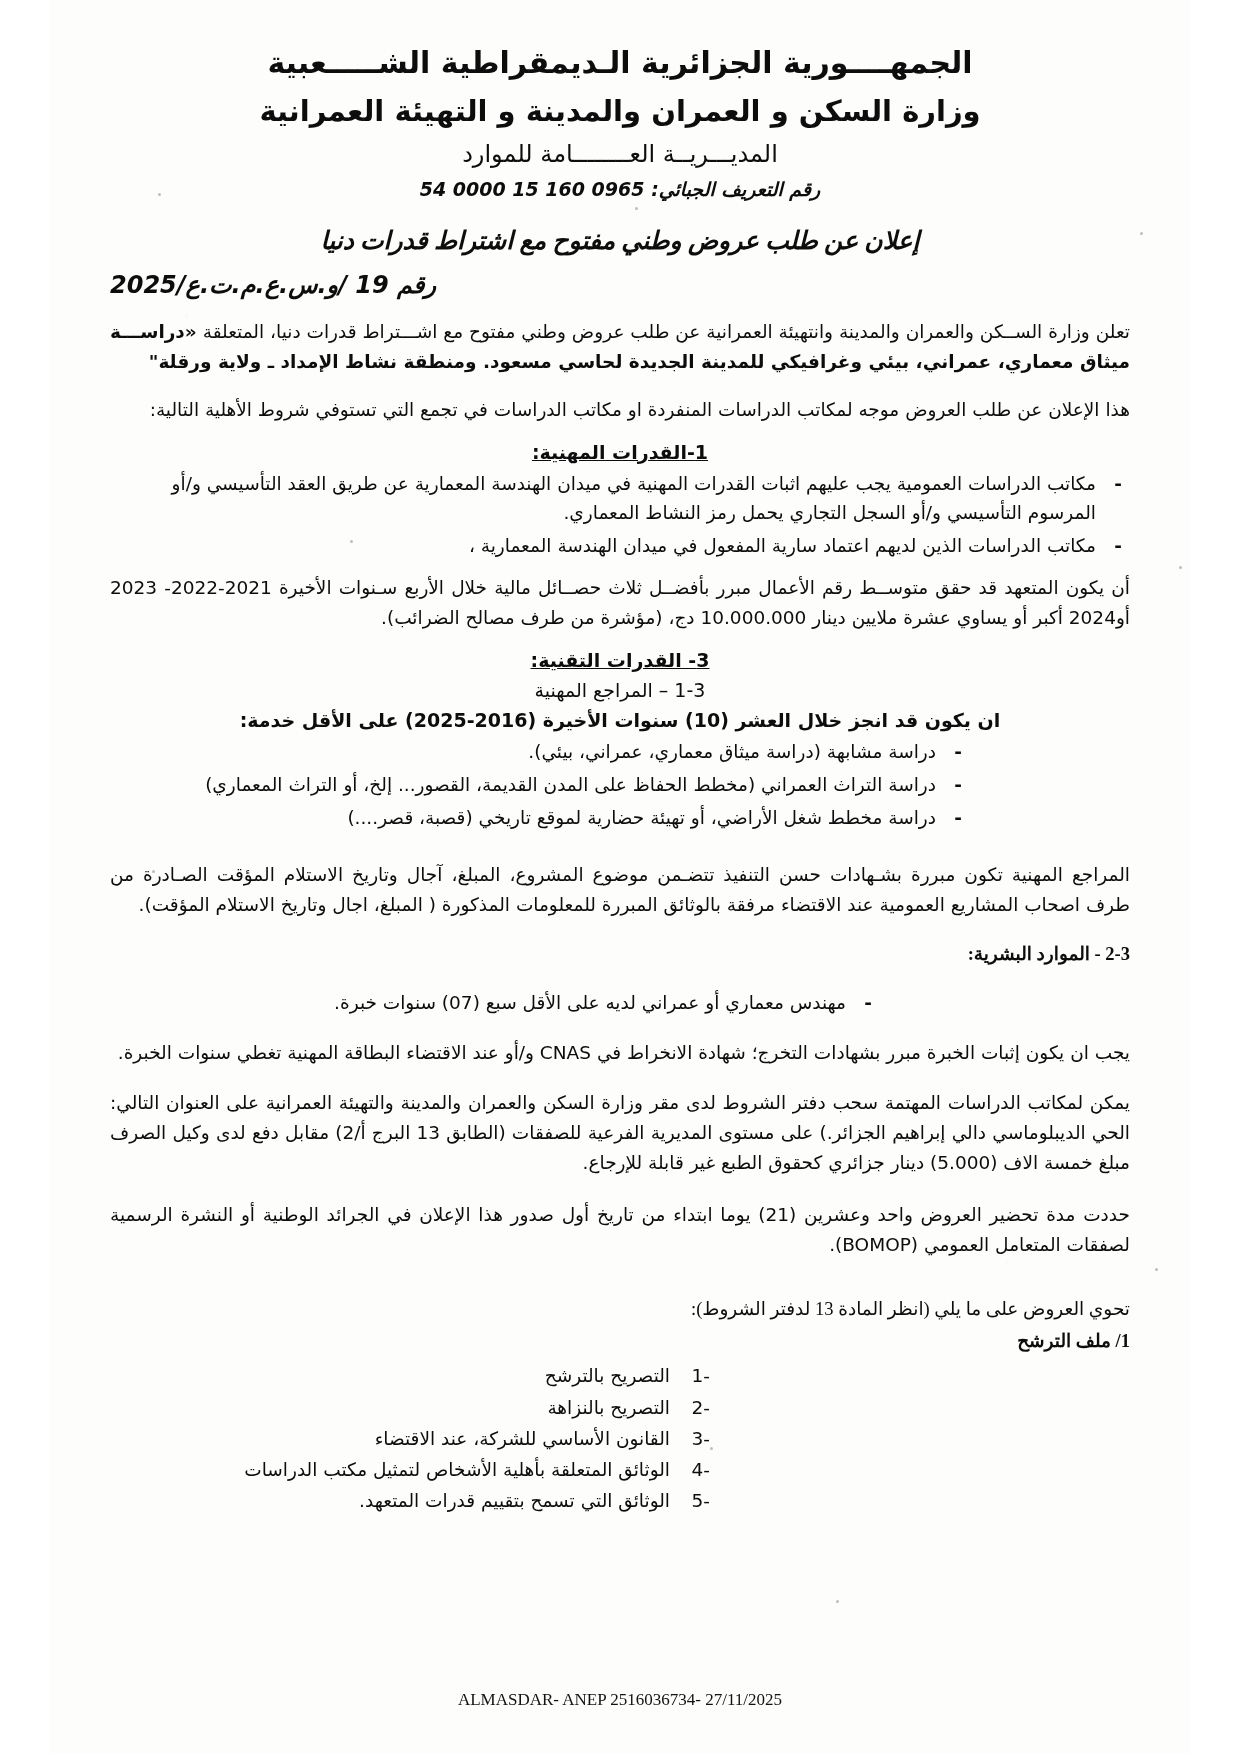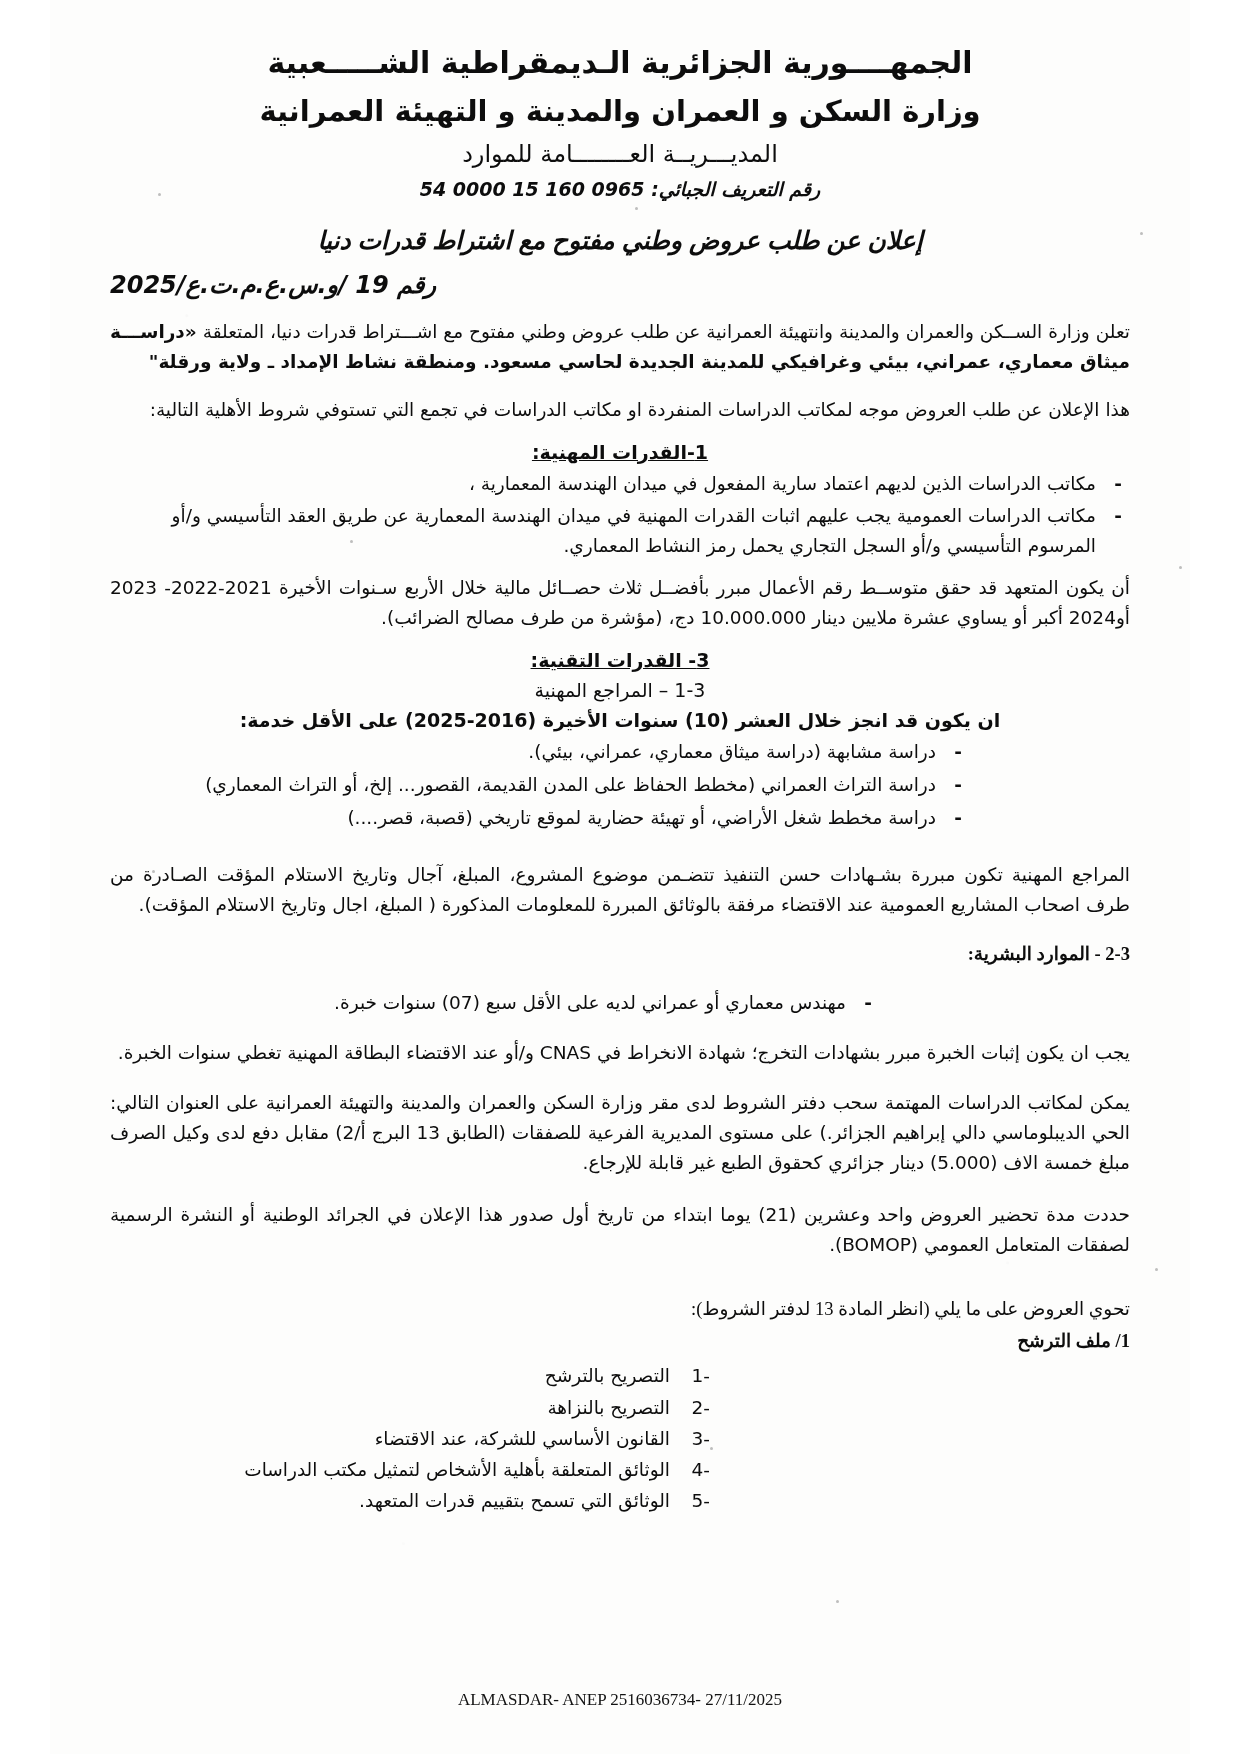--- a/index.html
+++ b/index.html
@@ -58,21 +58,21 @@
     font-family: "DejaVu Sans", sans-serif;
   }
   .hdr-tax .num { direction: ltr; unicode-bidi: embed; display: inline-block; }
 
   .title-main {
     text-align: center;
     font-size: 25px;
     font-style: italic;
     font-weight: bold;
     margin-top: 26px;
-    font-family: Liberation Sans, sans-serif;
+    font-family: Liberation Serif, serif;
   }
   .title-num {
     text-align: left;
     font-size: 24px;
     font-style: italic;
     font-weight: bold;
     margin-top: 16px;
     font-family: "DejaVu Sans", sans-serif;
   }
 
@@ -206,22 +206,22 @@
 
     <div class="para">
       <span>تعلن وزارة الســكن والعمران والمدينة وانتهيئة العمرانية عن طلب عروض وطني مفتوح مع اشـــتراط قدرات دنيا، المتعلقة </span><span class="b">«دراســـة ميثاق معماري، عمراني، بيئي وغرافيكي للمدينة الجديدة لحاسي مسعود. ومنطقة نشاط الإمداد ـ ولاية ورقلة"</span>
     </div>
 
     <div class="para">هذا الإعلان عن طلب العروض موجه لمكاتب الدراسات المنفردة او مكاتب الدراسات في تجمع التي تستوفي شروط الأهلية التالية:</div>
 
     <div class="sec-head">1-القدرات المهنية:</div>
 
     <ul class="dash-list">
+      <li>مكاتب الدراسات العمومية يجب عليهم اثبات القدرات المهنية في ميدان الهندسة المعمارية عن طريق العقد التأسيسي و/أو المرسوم التأسيسي و/أو السجل التجاري يحمل رمز النشاط المعماري.</li>
       <li>مكاتب الدراسات الذين لديهم اعتماد سارية المفعول في ميدان الهندسة المعمارية ،</li>
-      <li>مكاتب الدراسات العمومية يجب عليهم اثبات القدرات المهنية في ميدان الهندسة المعمارية عن طريق العقد التأسيسي و/أو المرسوم التأسيسي و/أو السجل التجاري يحمل رمز النشاط المعماري.</li>
     </ul>
 
 
     <div class="para tight">أن يكون المتعهد قد حقق متوســط رقم الأعمال مبرر بأفضــل ثلاث حصــائل مالية خلال الأربع سـنوات الأخيرة 2021-2022- 2023 أو2024 أكبر أو يساوي عشرة ملايين دينار 10.000.000 دج، (مؤشرة من طرف مصالح الضرائب).</div>
 
     <div class="sec-head">3-   القدرات التقنية:</div>
 
     <div class="sub-head">1-3 – المراجع المهنية</div>
 
     <div class="sub-head bold">ان يكون قد انجز خلال العشر (10) سنوات الأخيرة (2016-2025) على الأقل خدمة:</div>

